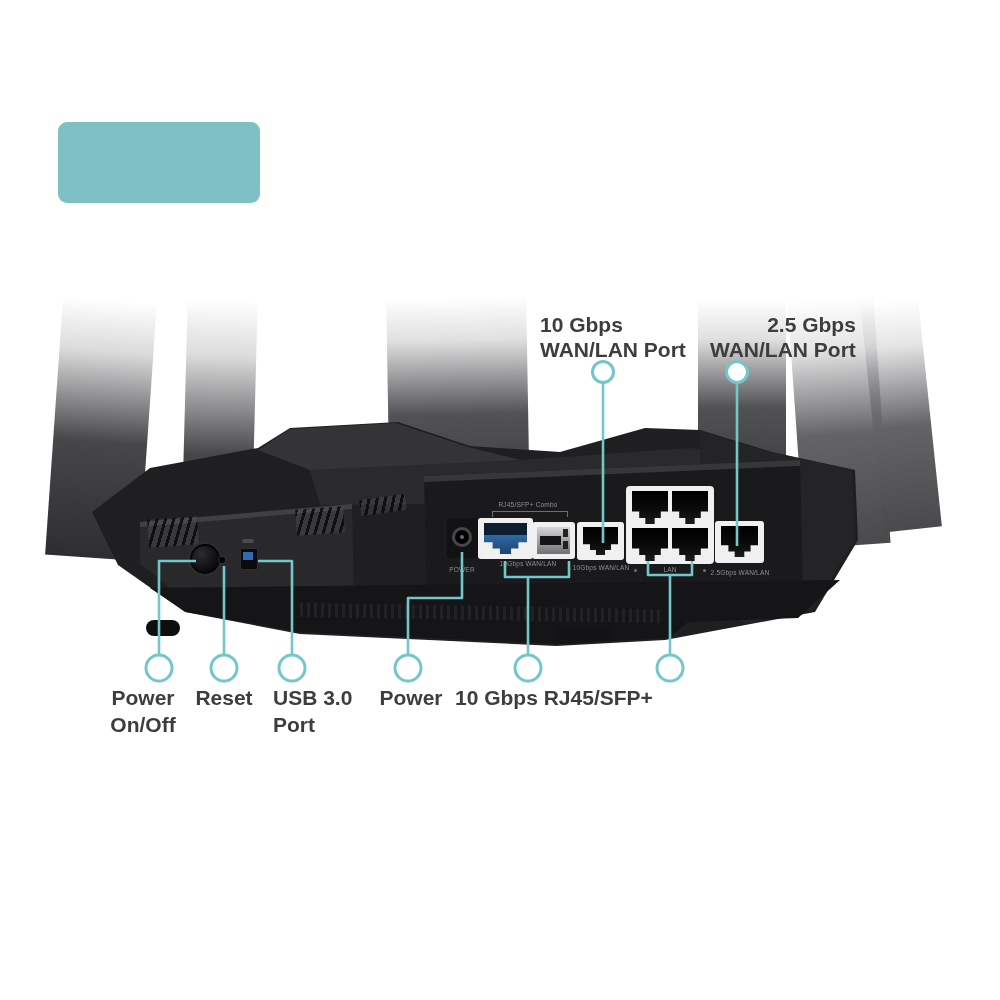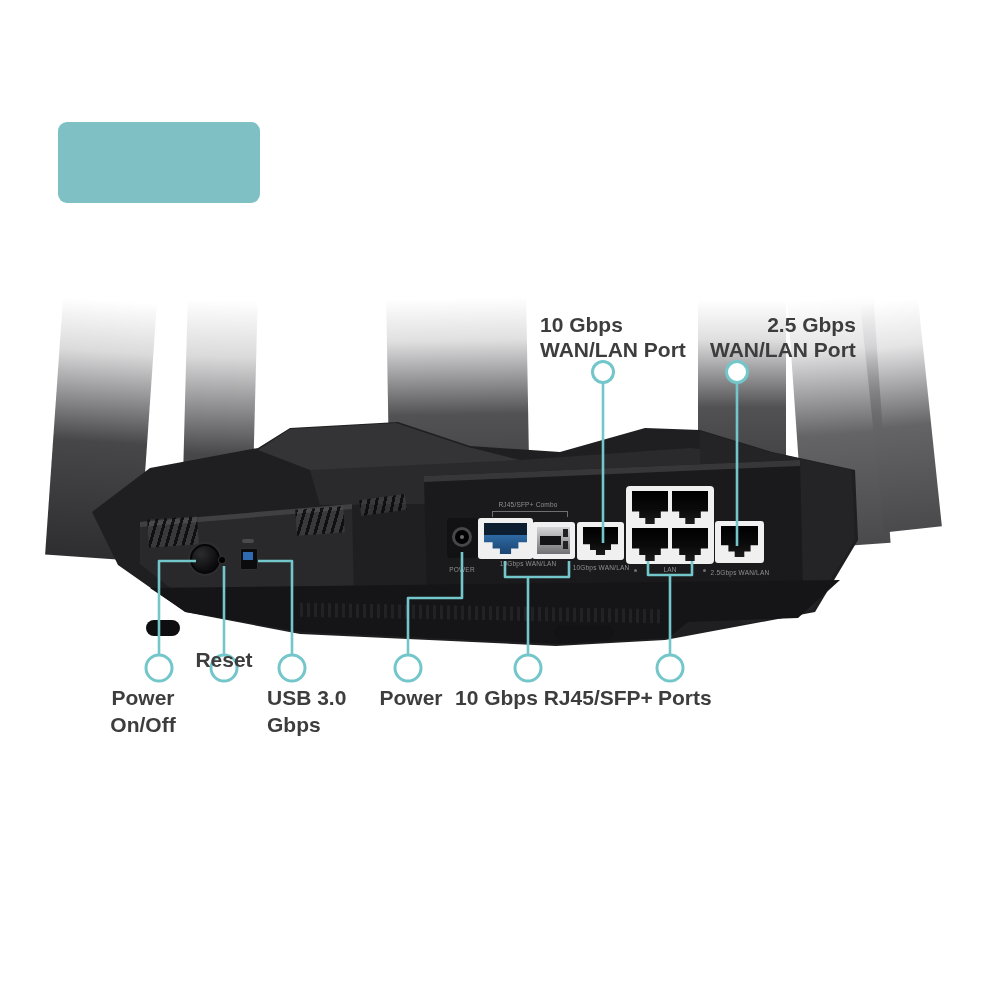--- a/index.html
+++ b/index.html
@@ -188,30 +188,29 @@
   </div>
   <div class="lbl" style="left:710px;top:312px;text-align:right;">
     <div>2.5 Gbps</div>
     <div>WAN/LAN Port</div>
   </div>
 
   <div class="lbl lbl-b t-center" style="left:83px;top:685px;width:120px;">
     <div>Power</div>
     <div>On/Off</div>
   </div>
-  <div class="lbl lbl-b t-center" style="left:164px;top:647px;width:120px;">
+  <div class="lbl lbl-b t-center" style="left:164px;top:685px;width:120px;">
     <div>Reset</div>
   </div>
-  <div class="lbl lbl-b" style="left:267px;top:685px;">
+  <div class="lbl lbl-b" style="left:273px;top:685px;">
     <div>USB 3.0</div>
-    <div>Gbps</div>
+    <div>Port</div>
   </div>
   <div class="lbl lbl-b t-center" style="left:351px;top:685px;width:120px;">
     <div>Power</div>
   </div>
   <div class="lbl lbl-b" style="left:455px;top:685px;">
     <div>10 Gbps RJ45/SFP+</div>
   </div>
   <div class="lbl lbl-b" style="left:658px;top:685px;">
-    <div>Ports</div>
   </div>
 
 </div>
 
 </body></html>

